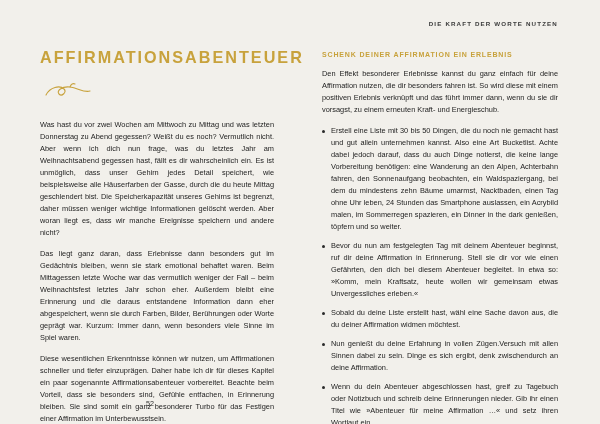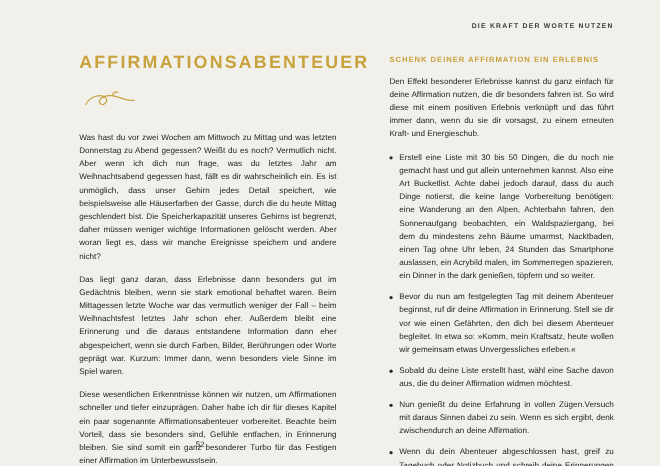--- a/index.html
+++ b/index.html
@@ -18,21 +18,20 @@
     width: 600px;
     height: 424px;
     box-sizing: border-box;
     background: #f2f0eb;
   }
   .spread {
     display: flex;
     width: 100%;
     height: 100%;
     box-sizing: border-box;
-    padding-left: 32px;
   }
   .page-left, .page-right {
     position: relative;
     box-sizing: border-box;
     height: 100%;
   }
   .page-left {
     width: 300px;
     padding: 28px 26px 0 40px;
   }
@@ -149,20 +148,20 @@
     </div>
 
     <div class="page-right">
       <div class="running-head">Die Kraft der Worte nutzen</div>
       <h2 class="section-head">Schenk deiner Affirmation ein Erlebnis</h2>
       <p class="body-text">Den Effekt besonderer Erlebnisse kannst du ganz einfach für deine Affirmation nutzen, die dir besonders fahren ist. So wird diese mit einem positiven Erlebnis verknüpft und das führt immer dann, wenn du sie dir vorsagst, zu einem erneuten Kraft- und Energieschub.</p>
       <ul class="bullet-list">
         <li>Erstell eine Liste mit 30 bis 50 Dingen, die du noch nie gemacht hast und gut allein unternehmen kannst. Also eine Art Bucketlist. Achte dabei jedoch darauf, dass du auch Dinge notierst, die keine lange Vorbereitung benötigen: eine Wanderung an den Alpen, Achterbahn fahren, den Sonnenaufgang beobachten, ein Waldspaziergang, bei dem du mindestens zehn Bäume umarmst, Nacktbaden, einen Tag ohne Uhr leben, 24 Stunden das Smartphone auslassen, ein Acrybild malen, im Sommerregen spazieren, ein Dinner in the dark genießen, töpfern und so weiter.</li>
         <li>Bevor du nun am festgelegten Tag mit deinem Abenteuer beginnst, ruf dir deine Affirmation in Erinnerung. Stell sie dir vor wie einen Gefährten, den dich bei diesem Abenteuer begleitet. In etwa so: »Komm, mein Kraftsatz, heute wollen wir gemeinsam etwas Unvergessliches erleben.«</li>
         <li>Sobald du deine Liste erstellt hast, wähl eine Sache davon aus, die du deiner Affirmation widmen möchtest.</li>
-        <li>Nun genießt du deine Erfahrung in vollen Zügen.Versuch mit daraus Sinnen dabei zu sein. Wenn es sich ergibt, denk zwischendurch an deine Affirmation.</li>
+        <li>Nun genießt du deine Erfahrung in vollen Zügen.Versuch mit allen Sinnen dabei zu sein. Dinge es sich ergibt, denk zwischendurch an deine Affirmation.</li>
         <li>Wenn du dein Abenteuer abgeschlossen hast, greif zu Tagebuch oder Notizbuch und schreib deine Erinnerungen nieder. Gib ihr einen Titel wie »Abenteuer für meine Affirmation …« und setz ihren Wortlaut ein.</li>
 
       </ul>
     </div>
 
   </div>
 </div>
 
 </body></html>

